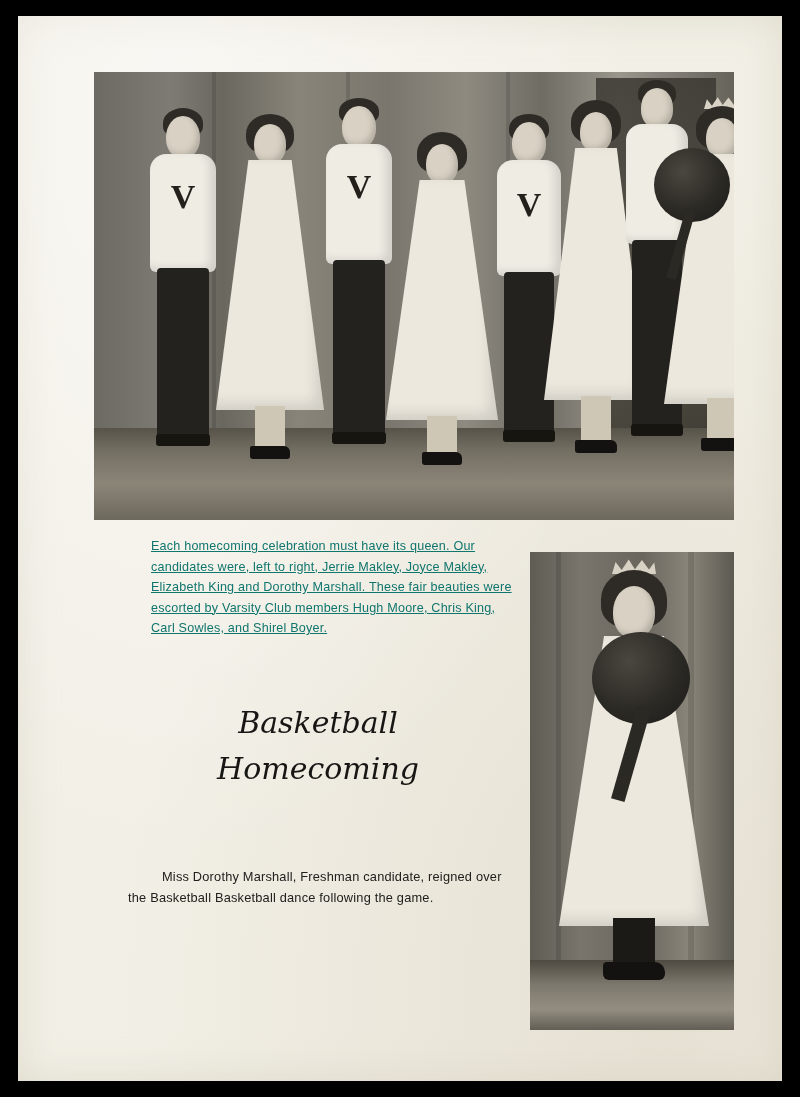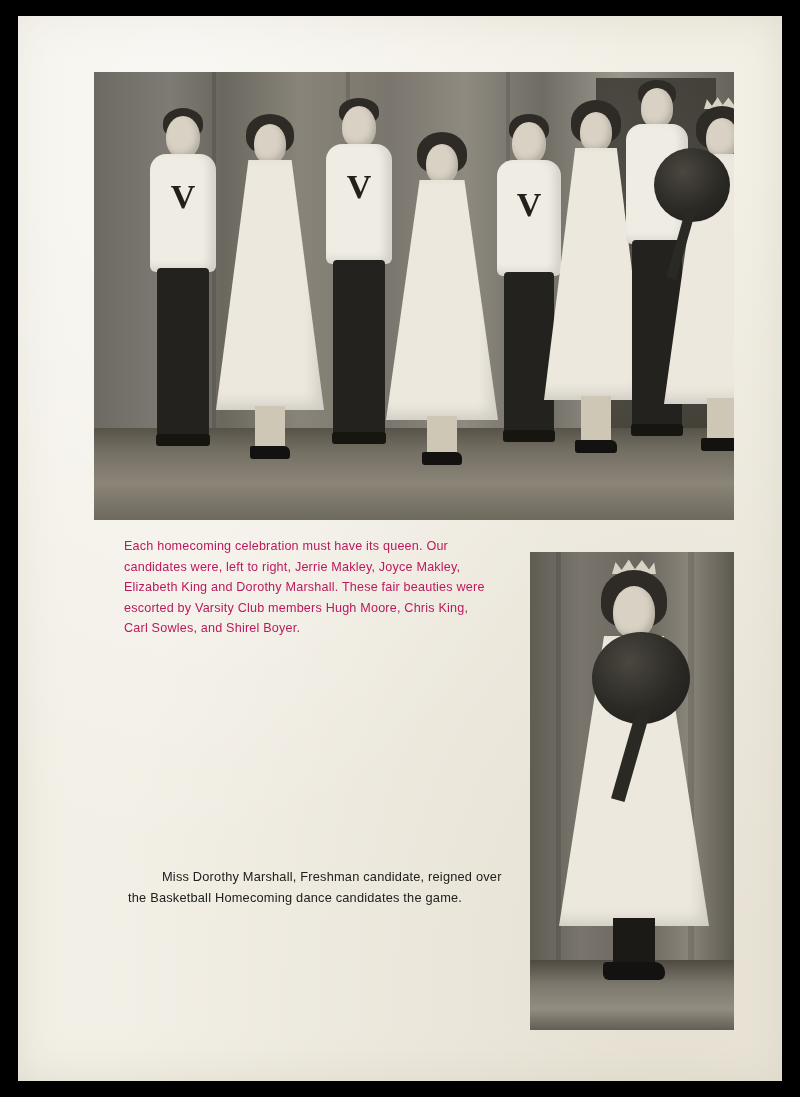--- a/index.html
+++ b/index.html
@@ -166,28 +166,29 @@
   }
   .stems {
     position: absolute;
     background: #2b2924;
     transform: rotate(16deg);
   }
 
   
   #caption-top {
     position: absolute;
-    left: 106px;
+    left: 133px;
     top: 520px;
     width: 370px;
     font-family: "Liberation Sans", sans-serif;
     font-size: 12.6px;
     line-height: 20.5px;
-    color: #be185d;
+    color: #0f766e;
     letter-spacing: 0.2px;
+    text-decoration: underline;
   }
 
   
   #headline {
     position: absolute;
     left: 110px;
     top: 684px;
     width: 380px;
     text-align: center;
     font-family: "DejaVu Serif", serif;
@@ -311,23 +312,27 @@
       <div class="dress" style="top:58px; width:116px; height:250px;"></div>
       <div class="bouquet" style="left:-16px; top:52px; width:76px; height:74px;"></div>
       <div class="stems" style="left:6px; top:112px; width:10px; height:72px;"></div>
       <div class="legs" style="top:302px; width:30px; height:44px;"></div>
       <div class="heels" style="top:342px; width:42px;"></div>
     </div>
   </div>
 
   <div id="caption-top">Each homecoming celebration must have its queen.  Our candidates were, left to right, Jerrie Makley, Joyce Makley, Elizabeth King and Dorothy Marshall.  These fair beauties were escorted by Varsity Club members Hugh Moore,  Chris King,  Carl Sowles, and Shirel Boyer.</div>
 
+  <div id="headline">
+    <div>Basketball</div>
+    <div>Homecoming</div>
+  </div>
 
   <div id="body-lower">
-    <p class="indent">Miss Dorothy Marshall, Freshman candidate, reigned over the Basketball Homecoming dance candidates the game.</p>
+    <p class="indent">Miss Dorothy Marshall, Freshman candidate, reigned over the Basketball Basketball dance following the game.</p>
   </div>
 
   <div id="photo-queen" class="photo">
     <div class="wall-q"></div>
     <div class="wall-panel" style="left:26px; width:5px;"></div>
     <div class="wall-panel" style="left:158px; width:6px;"></div>
     <div class="floor-q"></div>
 
     <div class="person" style="left:46px; width:116px; height:430px; bottom:42px;">
       <div class="crown" style="top:0px; width:44px; height:16px;"></div>

